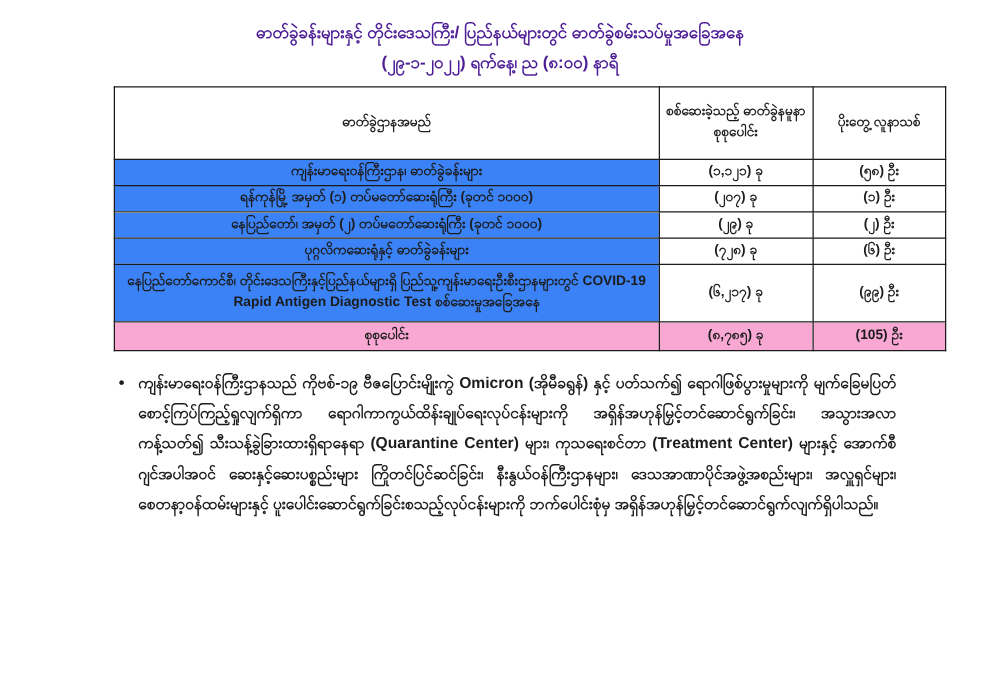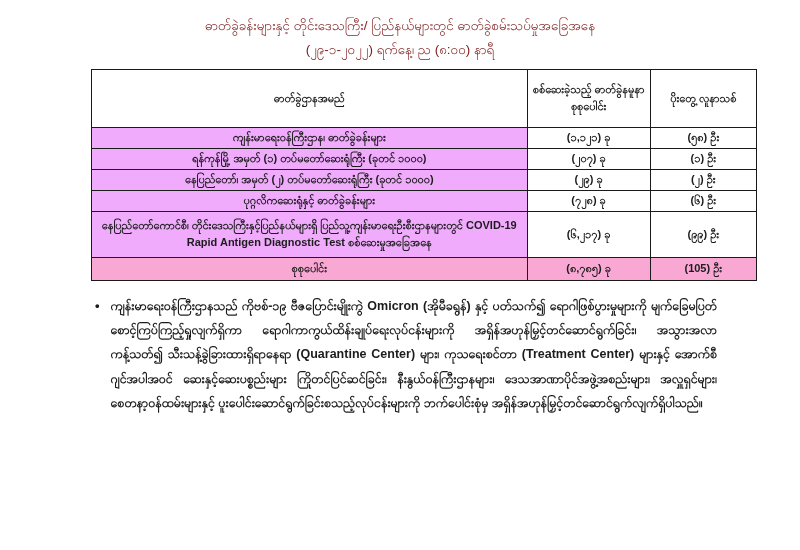--- a/index.html
+++ b/index.html
@@ -3,43 +3,43 @@
 <meta charset="utf-8">
 <style>
   html,body{margin:0;padding:0;}
   body{
     width:800px;height:550px;background:#ffffff;overflow:hidden;
     font-family:"Liberation Sans","DejaVu Sans",sans-serif;
     color:#1c1c1c;
   }
   .doc{position:relative;width:800px;height:550px;}
   .title-wrap{
-    padding-top:14px;text-align:center;font-weight:normal;
-    font-size:13.5px;line-height:1.8;color:#7f1d1d;
+    padding-top:14px;text-align:center;font-weight:bold;
+    font-size:13.5px;line-height:1.8;color:#4c1d95;
   }
   .report-table{
     border-collapse:collapse;table-layout:fixed;
     width:666px;margin:6px 0 0 91px;
     font-size:11px;font-weight:bold;color:#1c1c1c;
   }
   .report-table col.c1{width:65.5%;}
   .report-table col.c2{width:18.5%;}
   .report-table col.c3{width:16%;}
   .report-table th,.report-table td{
     border:1.5px solid #1a1a1a;
     text-align:center;vertical-align:middle;
     padding:1px 5px;line-height:1.55;overflow:hidden;
   }
   .report-table thead tr{height:58px;}
   .report-table thead th{background:#ffffff;font-weight:bold;}
   tr.r-single{height:21px;}
   tr.r-tall{height:56px;}
   tr.r-tall2{height:58px;}
   tr.r-tall3{height:46px;margin-top:16px;}
-  td.name-cell{background:#f0abfc;}
+  td.name-cell{background:#3b82f6;}
   tr.total-row{height:23px;}
   tr.total-row td{background:#f9a8d4;}
   .note{
     display:flex;align-items:flex-start;
     margin:13px 0 0 95px;width:622px;gap:11px;
     font-size:12.5px;font-weight:bold;line-height:1.95;color:#1c1c1c;
   }
   .note .bullet{font-size:13px;line-height:1.9;}
   .note p{margin:0;text-align:justify;}
 </style>

